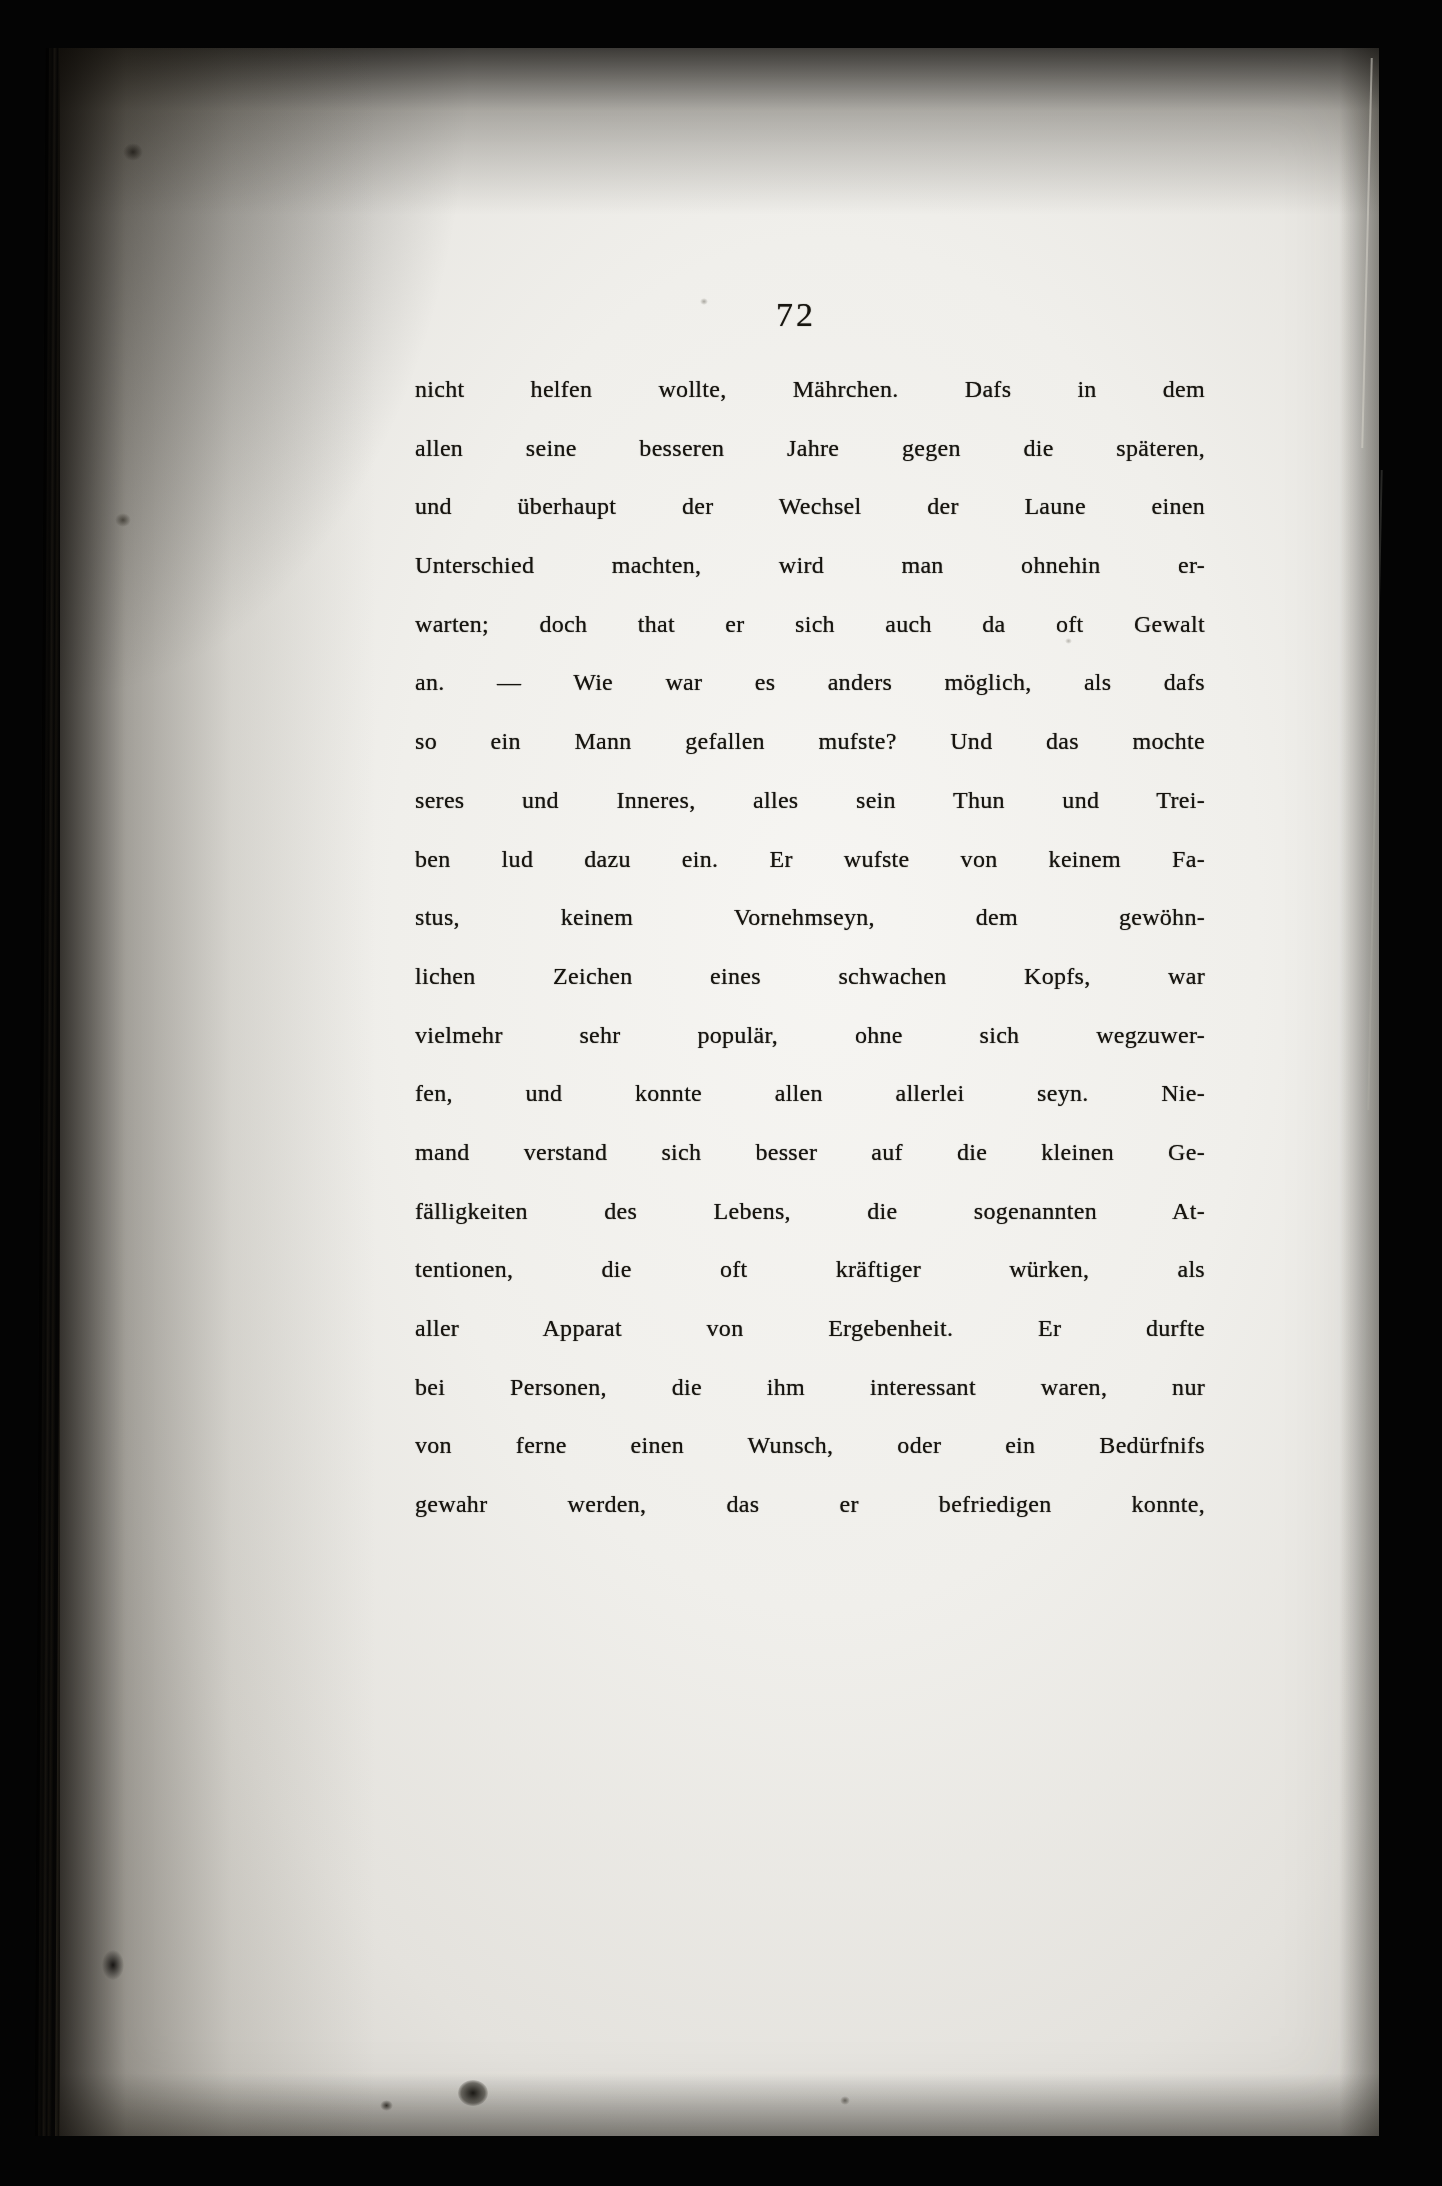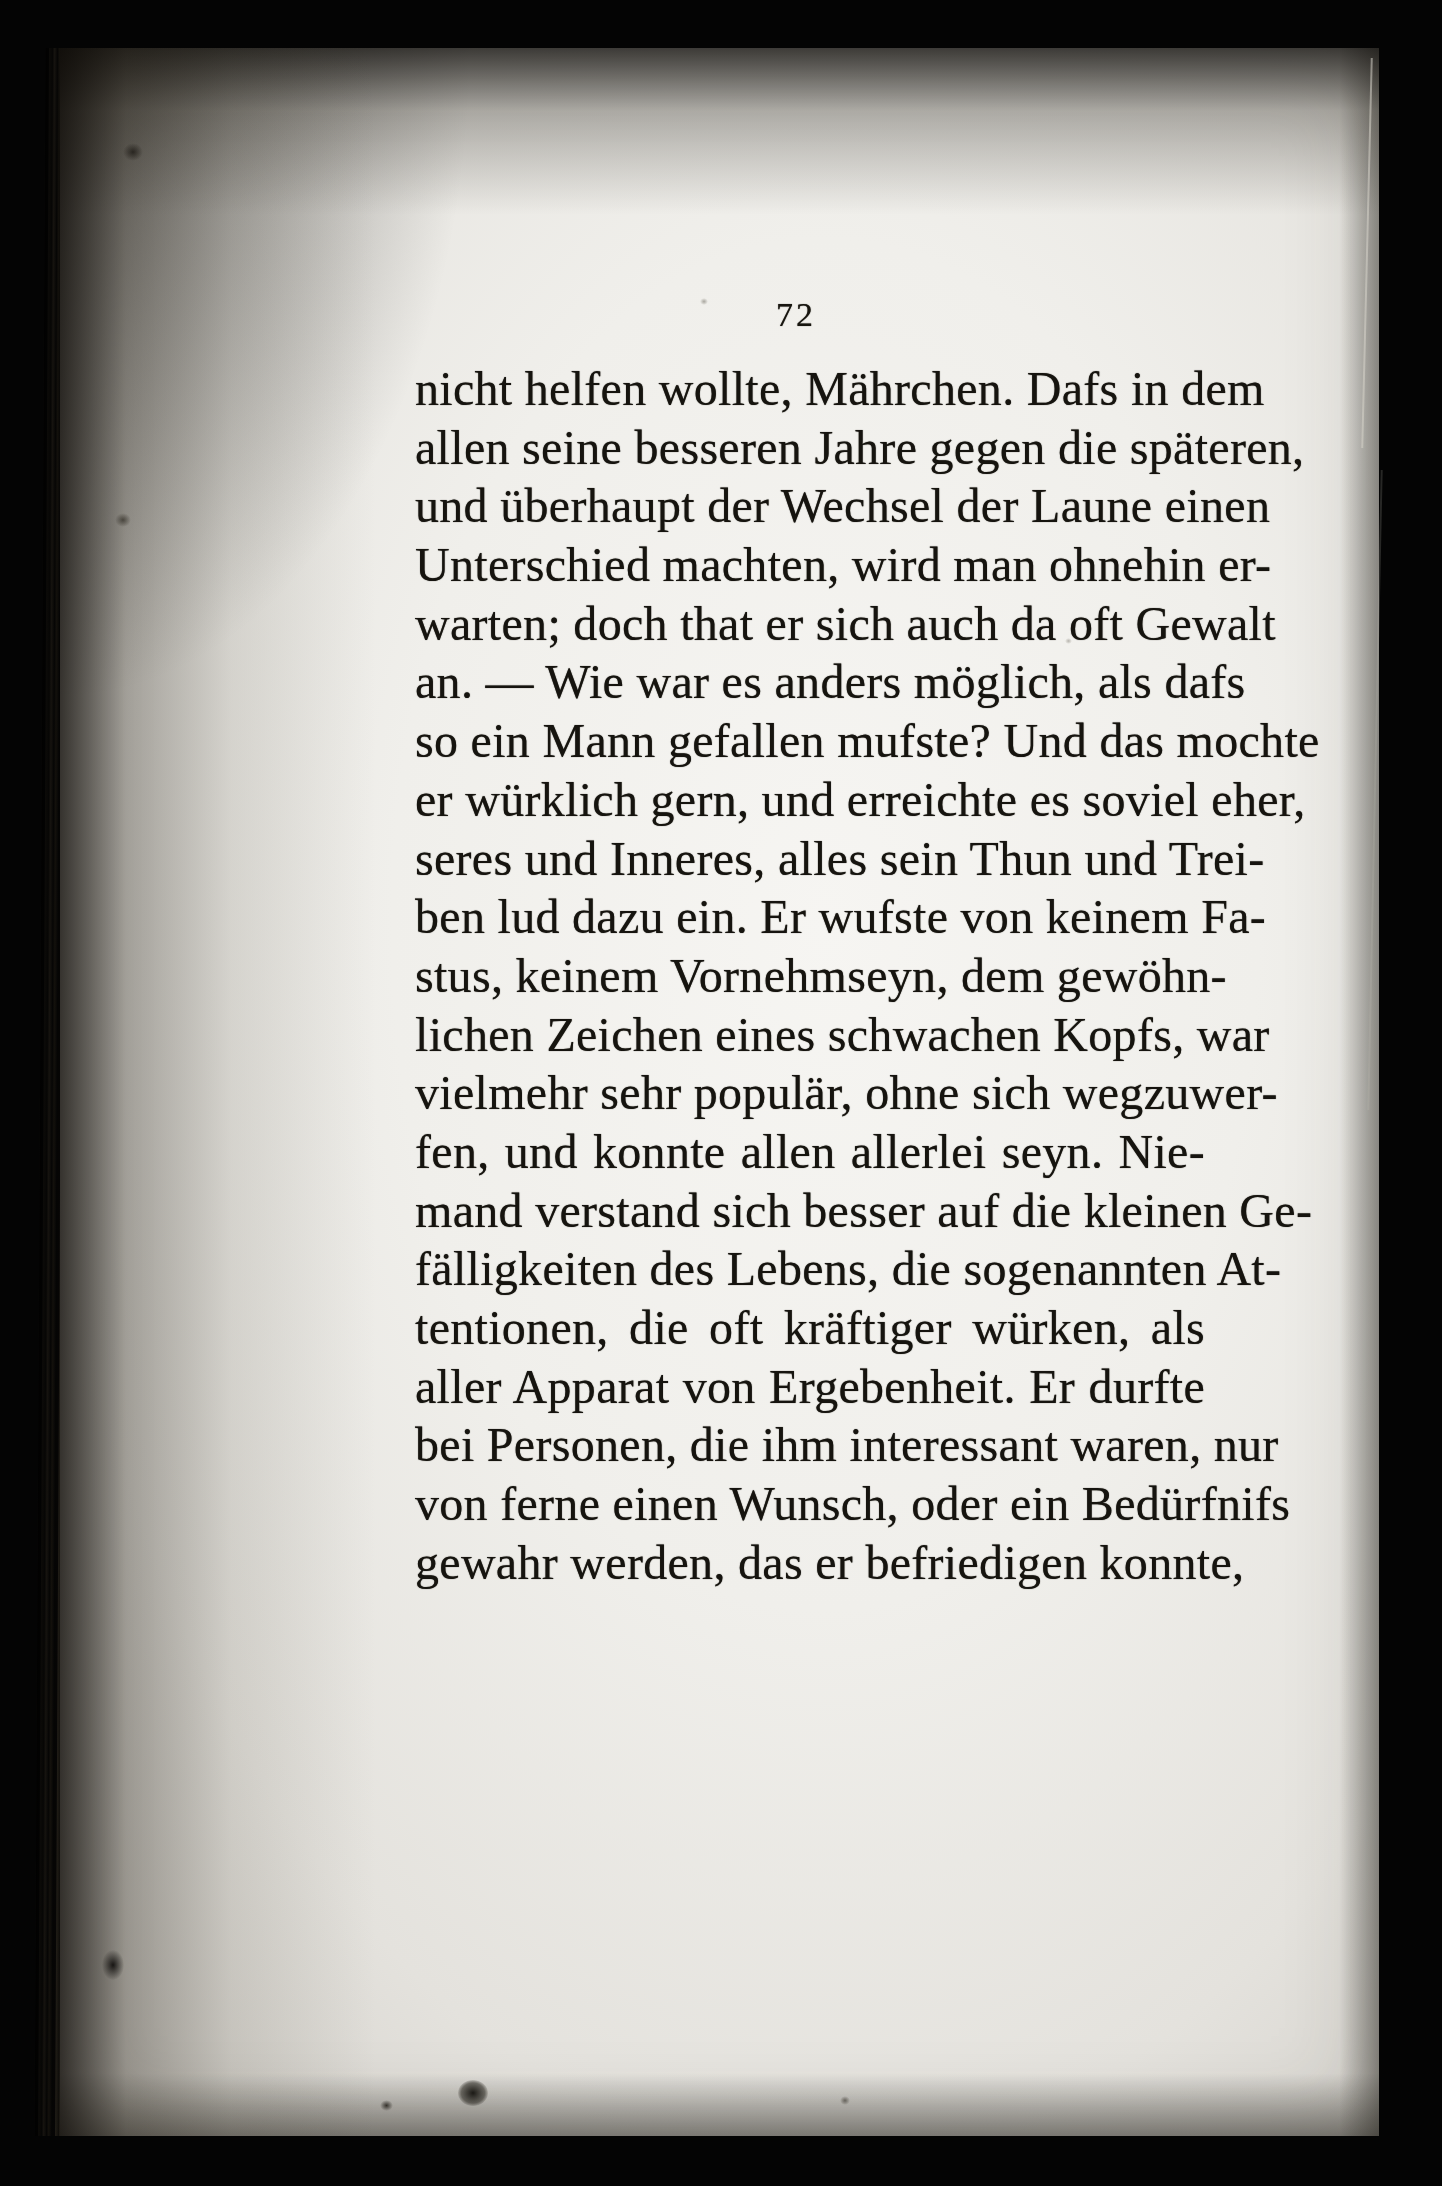--- a/index.html
+++ b/index.html
@@ -95,21 +95,21 @@
   .text-block {
     position: absolute;
     left: 355px;
     top: 312px;
     width: 790px;
     color: #16140f;
   }
   .text-line {
     height: 58.7px;
     line-height: 58.7px;
-    font-size: 48px;
+    font-size: 24px;
     letter-spacing: 0.3px;
     white-space: nowrap;
     text-align: justify;
     -moz-text-align-last: justify;
     text-align-last: justify;
     text-shadow: 0 0 1px rgba(25,22,15,0.8);
   }
 
   
   .spot {
@@ -143,21 +143,20 @@
   <div class="folio">72</div>
 
   <div class="text-block">
       <div class="text-line">nicht helfen wollte, Mährchen. Dafs in dem</div>
       <div class="text-line">allen seine besseren Jahre gegen die späteren,</div>
       <div class="text-line">und überhaupt der Wechsel der Laune einen</div>
       <div class="text-line">Unterschied machten, wird man ohnehin er-</div>
       <div class="text-line">warten; doch that er sich auch da oft Gewalt</div>
       <div class="text-line">an. — Wie war es anders möglich, als dafs</div>
       <div class="text-line">so ein Mann gefallen mufste? Und das mochte</div>
-      <div class="text-line">er würklich gern, und erreichte es soviel eher,</div>
       <div class="text-line">seres und Inneres, alles sein Thun und Trei-</div>
       <div class="text-line">ben lud dazu ein. Er wufste von keinem Fa-</div>
       <div class="text-line">stus, keinem Vornehmseyn, dem gewöhn-</div>
       <div class="text-line">lichen Zeichen eines schwachen Kopfs, war</div>
       <div class="text-line">vielmehr sehr populär, ohne sich wegzuwer-</div>
       <div class="text-line">fen, und konnte allen allerlei seyn. Nie-</div>
       <div class="text-line">mand verstand sich besser auf die kleinen Ge-</div>
       <div class="text-line">fälligkeiten des Lebens, die sogenannten At-</div>
       <div class="text-line">tentionen, die oft kräftiger würken, als</div>
       <div class="text-line">aller Apparat von Ergebenheit. Er durfte</div>

